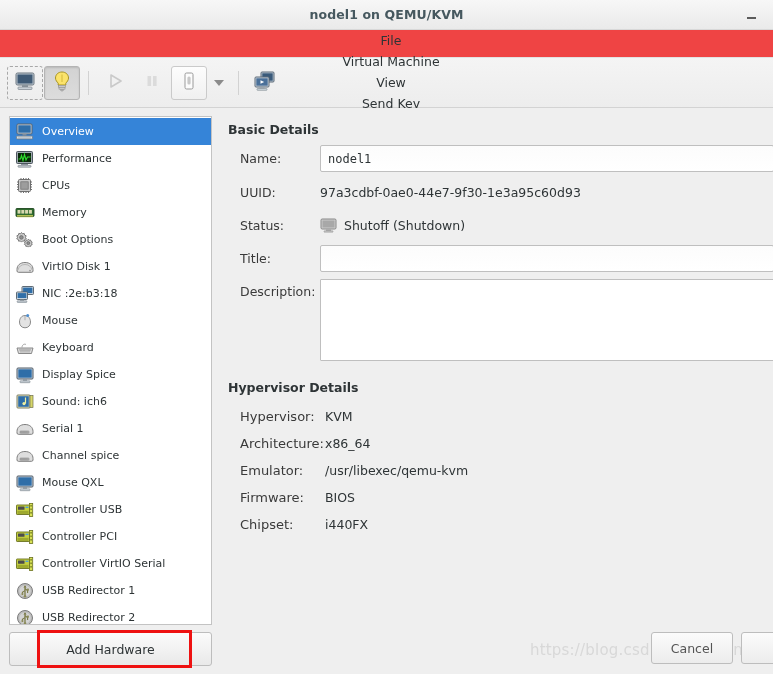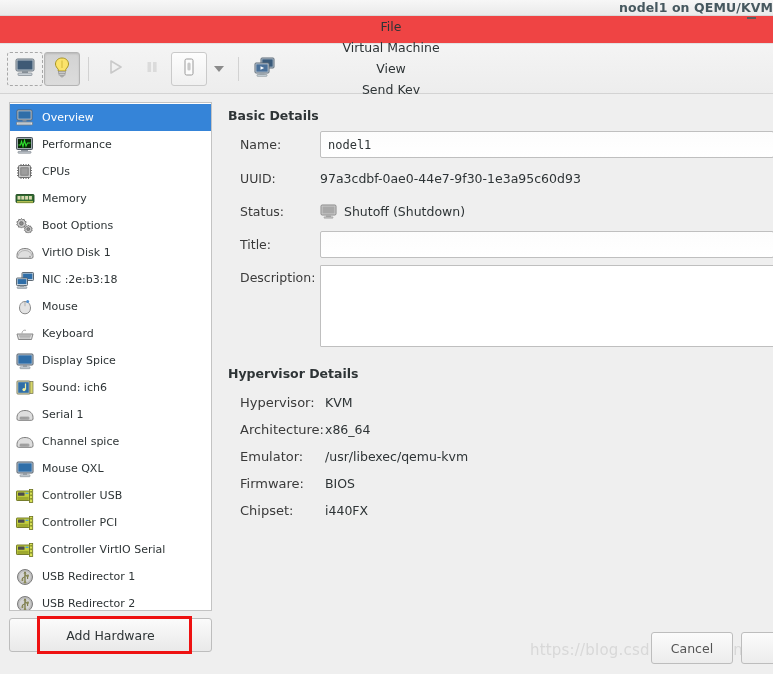--- a/index.html
+++ b/index.html
@@ -17,26 +17,26 @@
   #app {
     position: relative;
     width: 773px; height: 674px;
     background: #efefef;
     overflow: hidden;
   }
 
   
   .titlebar {
     position: relative;
-    height: 16px;
+    height: 30px;
     background: linear-gradient(to bottom, #f7f7f7 0%, #eaeaea 100%);
     border-bottom: 1px solid #d8d8d8;
     display: flex;
     align-items: center;
-    justify-content: flex-end;
+    justify-content: center;
   }
   .titlebar-title {
     font-size: 12.5px;
     font-weight: bold;
     color: #46585f;
     letter-spacing: 0.1px;
   }
   .titlebar-minimize {
     position: absolute;
     right: 10px;

